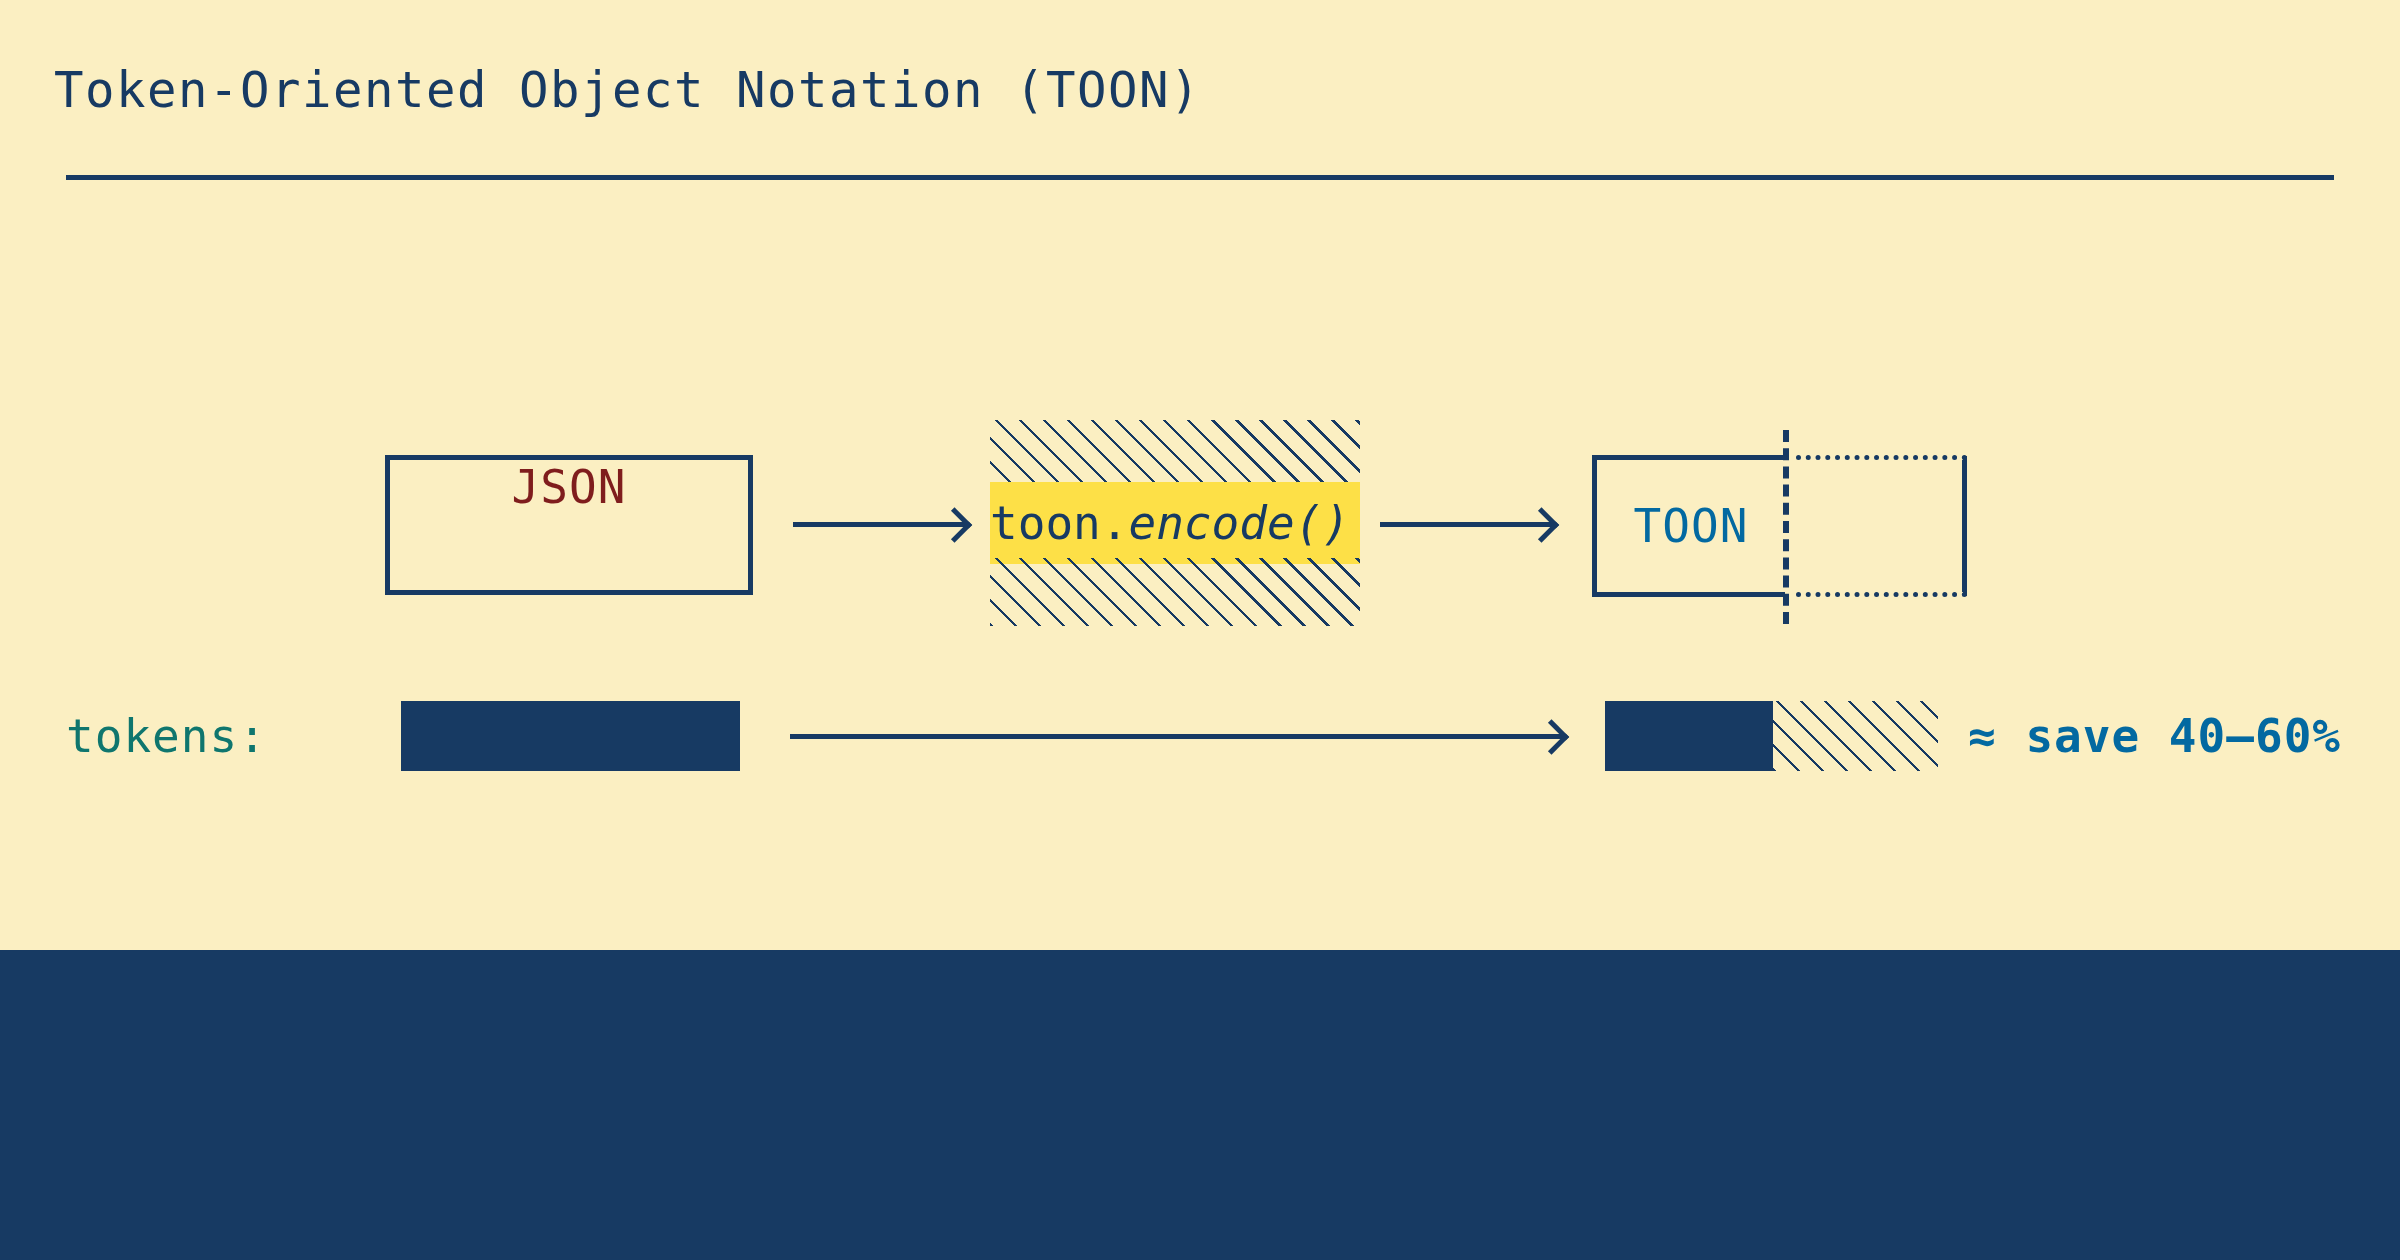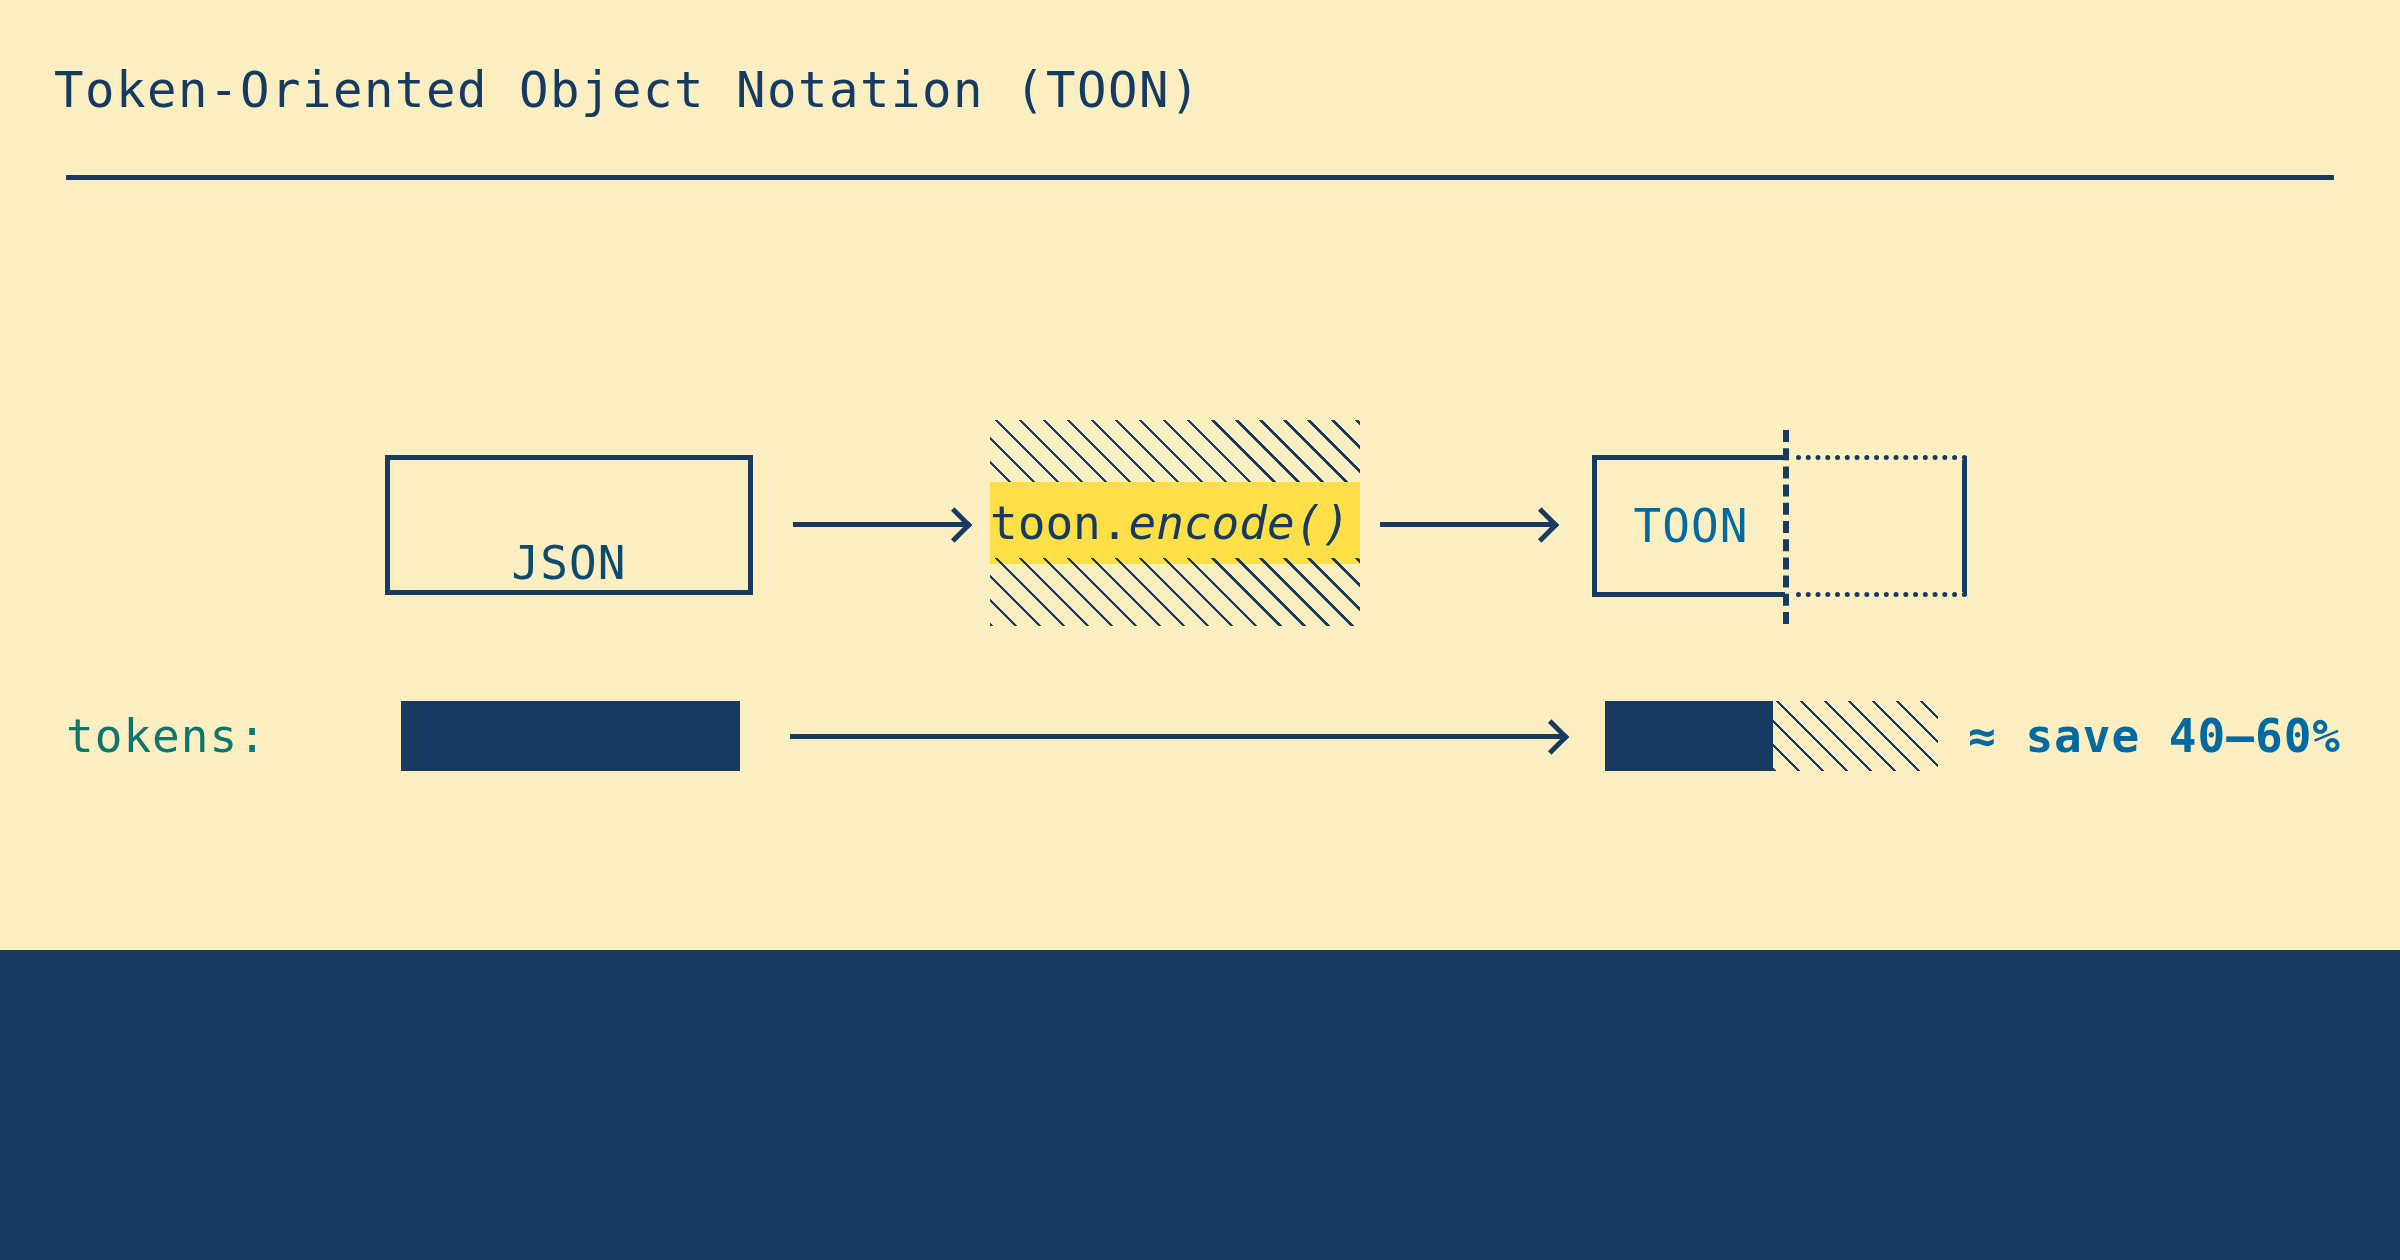--- a/index.html
+++ b/index.html
@@ -50,23 +50,23 @@
     top: 0;
     width: 2400px;
     height: 1260px;
   }
 
   .box {
     position: absolute;
     border: 5px solid #173A63;
     box-sizing: border-box;
     display: flex;
-    align-items: flex-end;
+    align-items: flex-start;
     justify-content: center;
-    color: #0c4a6e;
+    color: #7f1d1d;
     font-size: 46px;
     letter-spacing: 1px;
     font-family: "DejaVu Sans Mono", "Liberation Mono", monospace;
   }
 
   #json-box {
     left: 385px;
     top: 455px;
     width: 368px;
     height: 140px;

